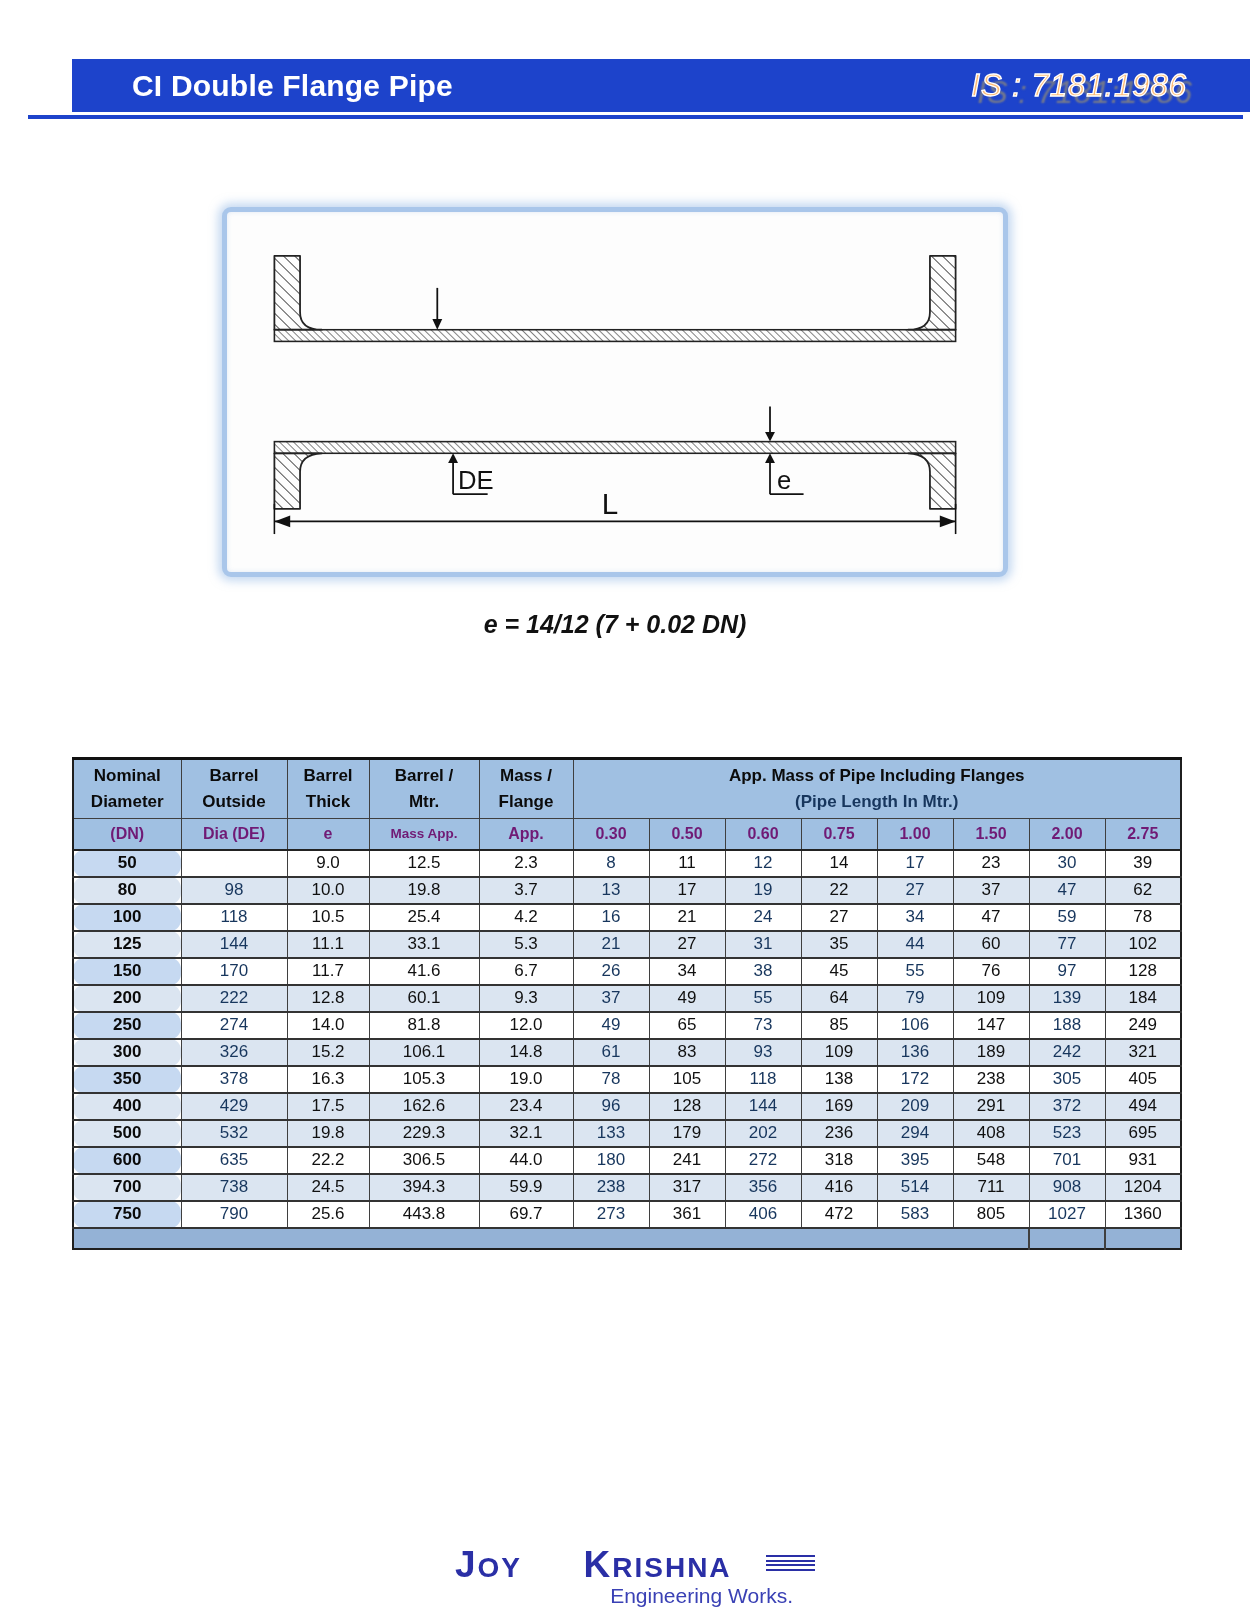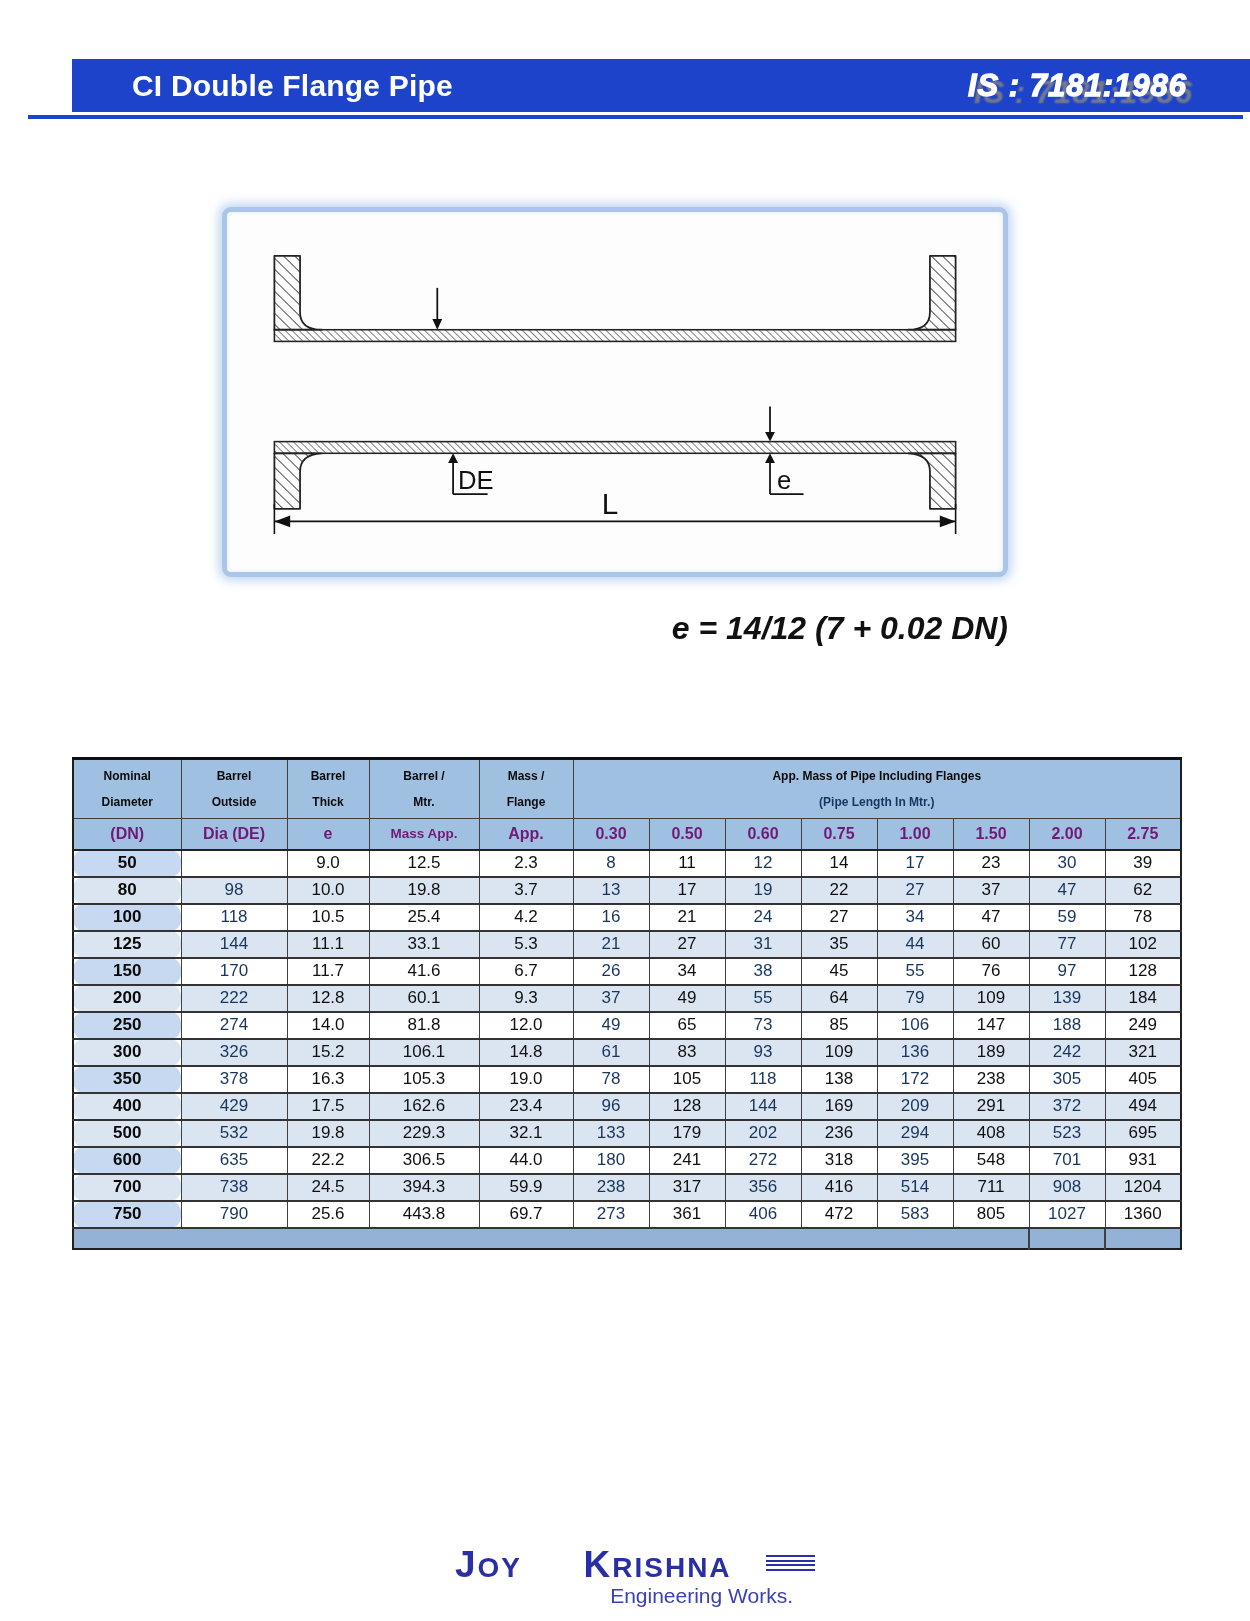--- a/index.html
+++ b/index.html
@@ -4,42 +4,42 @@
 <style>
   html,body{margin:0;padding:0;background:#ffffff;}
   #page{position:relative;width:1250px;height:1621px;background:#ffffff;overflow:hidden;
         font-family:"Liberation Sans",sans-serif;}
 
   
   .title-bar{position:absolute;left:28px;top:59px;width:1215px;height:53px;
              background:var(--bar-blue,#1d43cb);display:flex;align-items:center;
              justify-content:space-between;padding:0 100px 0 60px;box-sizing:border-box;margin-left:44px;}
   .title-bar .title{color:#ffffff;font-size:30px;font-weight:bold;letter-spacing:.2px;}
-  .title-bar .standard{color:#ffffff;font-size:31px;font-weight:bold;font-style:italic;
+  .title-bar .standard{color:#fdba74;font-size:31px;font-weight:normal;font-style:italic;
              letter-spacing:1px;-webkit-text-stroke:1.3px #ffffff;
              text-shadow:6px 7px 2px rgba(130,130,130,.9);}
   .title-underline{position:absolute;left:28px;top:115px;width:1215px;height:4px;
              background:var(--bar-blue,#1d43cb);}
 
   
   .diagram-frame{position:absolute;left:222px;top:207px;width:786px;height:370px;
              box-sizing:border-box;border:5px solid #a9c6ea;border-radius:9px;background:#fdfdfd;
              box-shadow:0 0 10px 4px rgba(150,185,230,.55), inset 0 0 5px rgba(160,190,230,.3);}
   .diagram-frame svg{display:block;width:100%;height:100%;}
 
-  .formula{position:absolute;left:222px;top:610px;width:786px;text-align:right;
-           font-size:32px;font-weight:bold;font-style:italic;color:#111;}
+  .formula{position:absolute;left:222px;top:610px;width:786px;text-align:center;
+           font-size:25px;font-weight:bold;font-style:italic;color:#111;}
 
   
   .spec-table{position:absolute;left:72px;top:757px;width:1106px;border-collapse:collapse;
               table-layout:fixed;font-family:"Liberation Sans",sans-serif;}
   .spec-table th,.spec-table td{border:1.5px solid #3f3f3f;text-align:center;vertical-align:middle;
               padding:0 2px;box-sizing:border-box;}
   .spec-table{border:2.5px solid #1f1f1f;border-top:3px solid #111;}
-  .hA th{background:var(--header-bg,#a0c0e2);height:60px;font-size:12px;color:#0b0b0b;}
+  .hA th{background:var(--header-bg,#a0c0e2);height:60px;font-size:17px;color:#0b0b0b;}
   .hA th div{line-height:26px;font-weight:bold;}
   .hA .pipe-len{color:var(--navy-text,#17365d);}
   .hB th{background:var(--header-bg,#a0c0e2);height:31px;font-size:16px;font-weight:bold;color:#701a75;
          border-bottom:2.5px solid #222;}
   .hB th.small-label{font-size:13.5px;}
   .spec-table tbody td{height:27px;font-size:17px;color:#101010;background:#ffffff;
          border-bottom:2px solid #333;}
   .spec-table tbody tr.stripe td{background:var(--stripe-bg,#dbe5f1);}
   .spec-table tbody td.dn{background:var(--first-col-bg,#c6d9f1);font-weight:bold;color:#0a0a0a;border-radius:11px;}
   .spec-table tbody td.navy{color:var(--navy-text,#17365d);}

